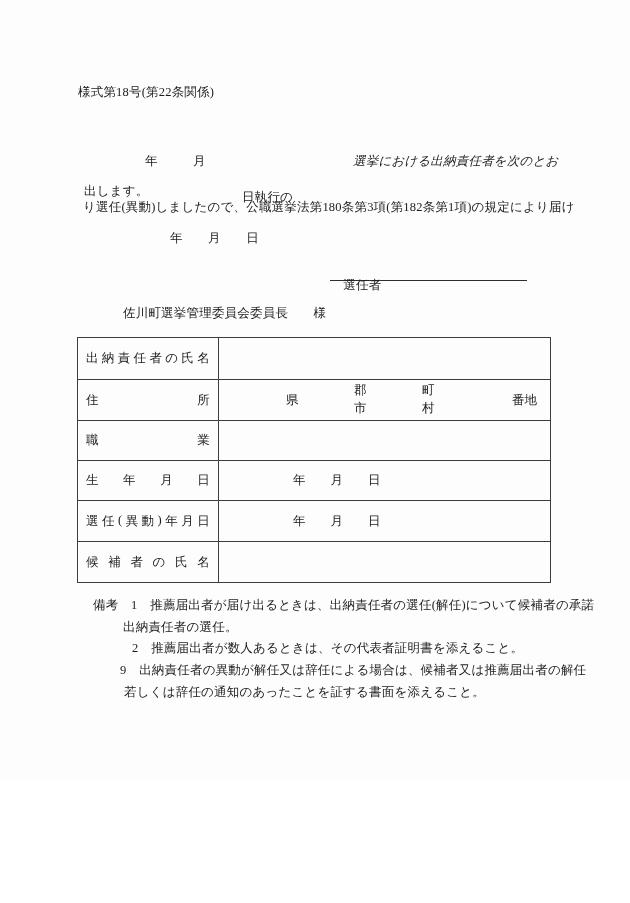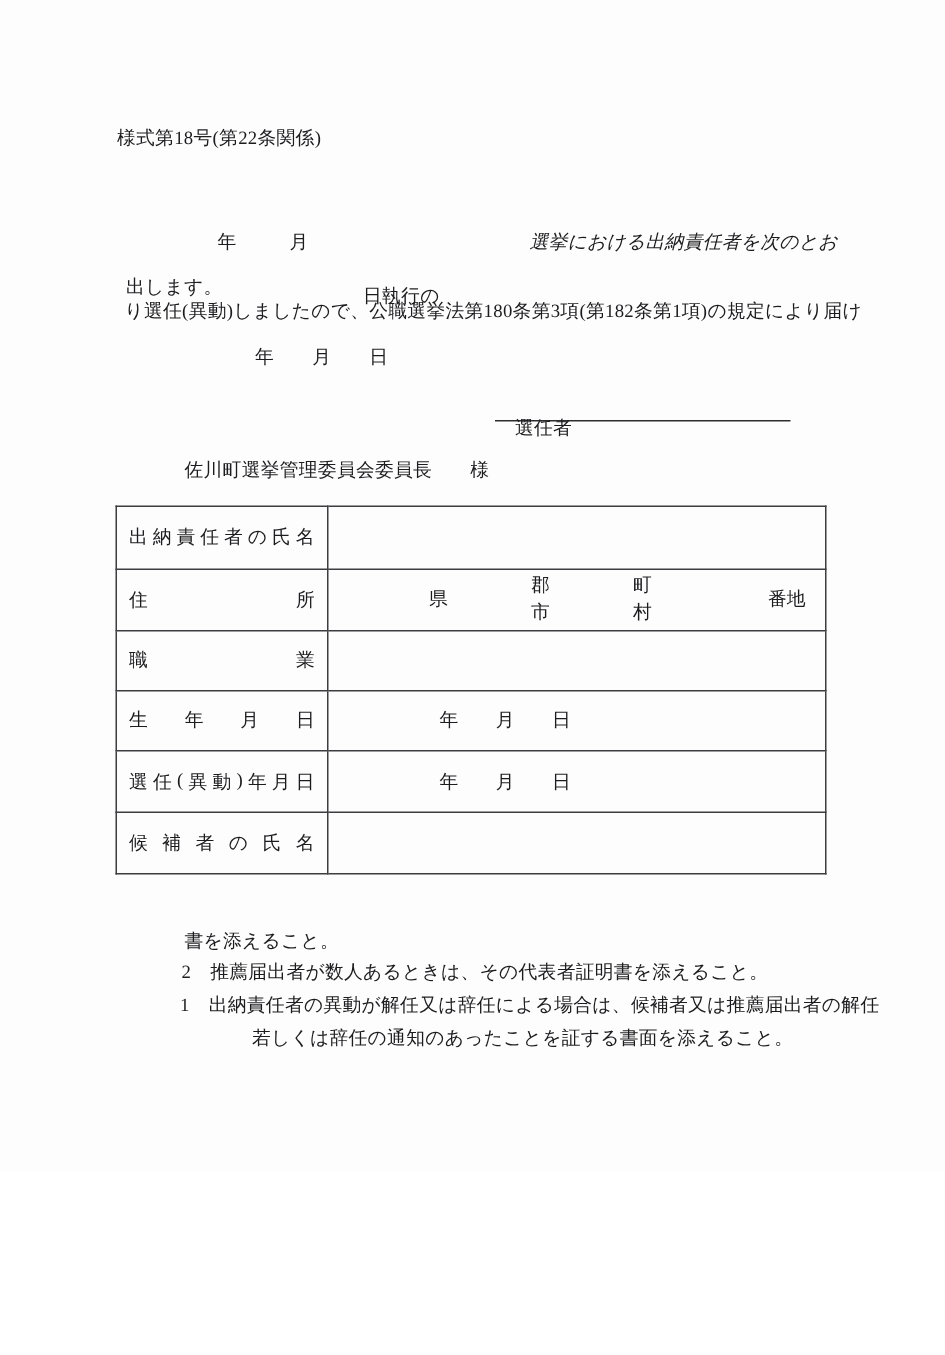--- a/index.html
+++ b/index.html
@@ -177,18 +177,19 @@
               <span>の</span>
               <span>氏</span>
               <span>名</span>
             </div>
       </td>
       <td></td>
     </tr>
   </tbody>
     </table>
 
-  <div class="abs" style="left:123px;top:619px;">書を添えること。</div>
-  <div class="abs" style="left:121px;top:640px;text-align:right;">2　推薦届出者が数人あるときは、その代表者証明書を添えること。</div>
-  <div class="abs" style="left:120px;top:662px;">1　出納責任者の異動が解任又は辞任による場合は、候補者又は推薦届出者の解任</div>
-  <div class="abs" style="left:124px;top:684px;margin-left:44px;">若しくは辞任の通知のあったことを証する書面を添えること。</div>
+  <div class="abs" style="left:93px;top:597px;">備考　1　推薦届出者が届け出るときは、出納責任者の選任(解任)について候補者の承諾</div>
+  <div class="abs" style="left:123px;top:619px;">出納責任者の選任。</div>
+  <div class="abs" style="left:132px;top:640px;text-align:right;">2　推薦届出者が数人あるときは、その代表者証明書を添えること。</div>
+  <div class="abs" style="left:120px;top:662px;">9　出納責任者の異動が解任又は辞任による場合は、候補者又は推薦届出者の解任</div>
+  <div class="abs" style="left:124px;top:684px;">若しくは辞任の通知のあったことを証する書面を添えること。</div>
 
 </div>
 
 </body></html>

